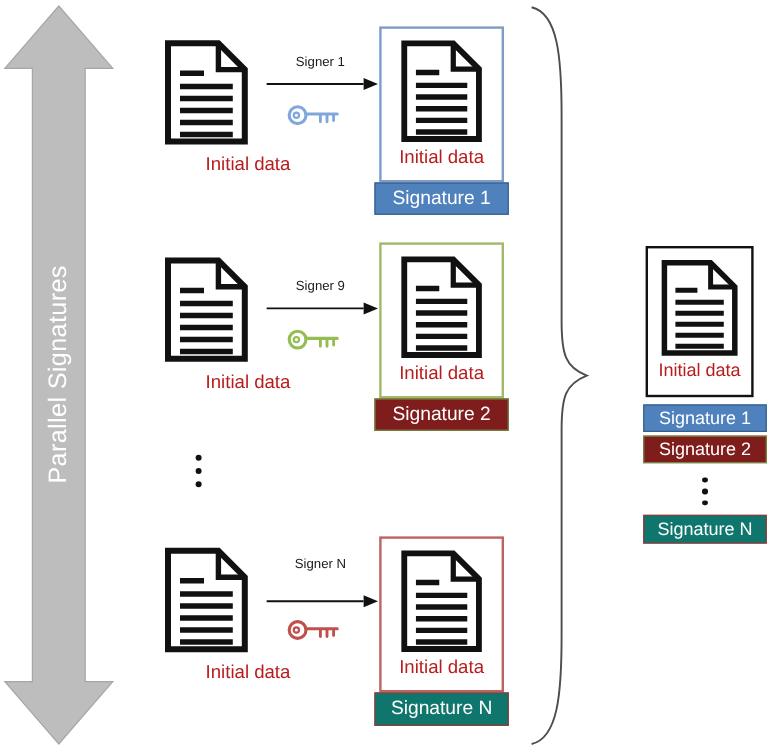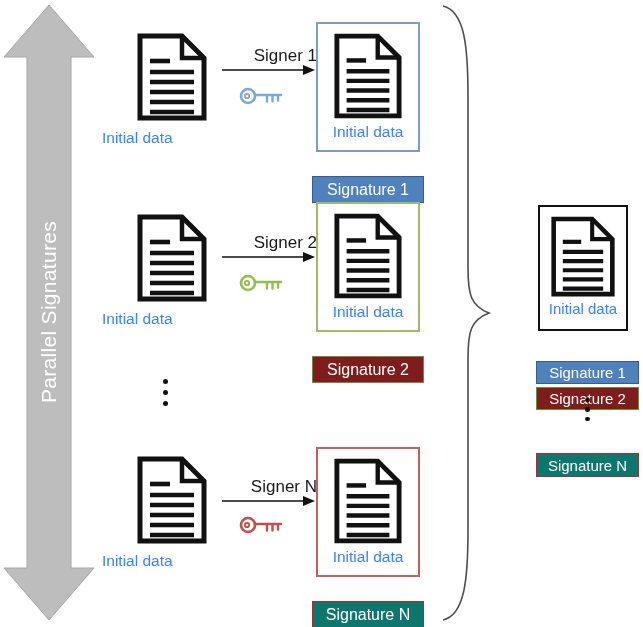--- a/index.html
+++ b/index.html
@@ -1,33 +1,33 @@
 <!DOCTYPE html>
 <html><head>
 <meta charset="utf-8">
 <style>
   html,body{margin:0;padding:0}
   body{
     width:643px;height:627px;position:relative;background:#ffffff;
     font-family:"Liberation Sans",sans-serif;color:#1a1a1a;overflow:hidden;
   }
   .abs{position:absolute}
-  .doc-label{font-size:15.5px;text-align:left;color:#3b82f6;white-space:nowrap}
-  .signer-label{font-size:17px;text-align:right;white-space:nowrap}
+  .doc-label{font-size:15.5px;text-align:right;color:#b91c1c;white-space:nowrap}
+  .signer-label{font-size:11px;text-align:center;white-space:nowrap}
   .signed-box{
     box-sizing:border-box;border:2px solid;background:#fff;
     display:flex;flex-direction:column;align-items:center;padding-top:8px;
   }
   .frame-blue{border-color:#7d9dc6}
   .frame-green{border-color:#a2b969}
   .frame-red{border-color:#bd6360}
   .frame-black{border-color:#111111}
   .banner{
     box-sizing:border-box;border:1px solid;color:#ffffff;font-size:16px;
-    display:flex;align-items:center;justify-content:center;white-space:nowrap;margin-top:24px;
+    display:flex;align-items:center;justify-content:center;white-space:nowrap;
   }
   .banner-blue{background:#4f81bd;border-color:#385d8a}
   .banner-green{background:#7f1d1d;border-color:#71893f}
   .banner-red{background:#0f766e;border-color:#953735}
   .key-blue{color:#7fa7dc}
   .key-green{color:#94bd54}
   .key-red{color:#c0504d}
   .dots{display:flex;flex-direction:column;align-items:center}
   .dot{width:5px;height:5px;border-radius:50%;background:#111;margin:3px 0}
   .dot-sm{width:4.5px;height:4.5px;margin:2.6px 0}
@@ -102,21 +102,21 @@
         <path d="M14 40 H58"></path>
         <path d="M14 50 H58"></path>
       <path d="M14 60 H58"></path>
         <path d="M14 70 H58"></path>
         <path d="M14 80 H58"></path>
     </g>
   </svg>
 </div>
 <div class="abs doc-label" style="left:102px;top:310px;width:140px">Initial data</div>
 
-<div class="abs signer-label" style="left:217px;top:233px;width:100px">Signer 2</div>
+<div class="abs signer-label" style="left:217px;top:233px;width:100px">Signer 9</div>
 <svg class="abs" style="left:222px;top:249px" width="94" height="16">
   <line x1="0" y1="8" x2="81" y2="8" stroke="#111" stroke-width="1.6"></line>
   <polygon points="81,3 93,8 81,13" fill="#111"></polygon>
 </svg>
 <div class="abs key-green" style="left:238px;top:270px">
   <svg width="46" height="26" viewBox="0 0 46 26" fill="none" stroke="currentColor" stroke-linecap="round">
     <circle cx="10" cy="13" r="7" stroke-width="2.6"></circle>
     <circle cx="9" cy="13" r="2.2" stroke-width="1.8"></circle>
     <path d="M17 12 H43" stroke-width="2.6"></path>
     <path d="M29 13 V18.5 M34.5 13 V18.5 M40 13 V17.5" stroke-width="2.4"></path>
@@ -155,21 +155,21 @@
         <path d="M14 40 H58"></path>
         <path d="M14 50 H58"></path>
       <path d="M14 60 H58"></path>
         <path d="M14 70 H58"></path>
         <path d="M14 80 H58"></path>
     </g>
   </svg>
 </div>
 <div class="abs doc-label" style="left:102px;top:552px;width:140px">Initial data</div>
 
-<div class="abs signer-label" style="left:217px;top:477px;width:100px">Signer N</div>
+<div class="abs signer-label" style="left:217px;top:464px;width:100px">Signer N</div>
 <svg class="abs" style="left:222px;top:493px" width="94" height="16">
   <line x1="0" y1="8" x2="81" y2="8" stroke="#111" stroke-width="1.6"></line>
   <polygon points="81,3 93,8 81,13" fill="#111"></polygon>
 </svg>
 <div class="abs key-red" style="left:238px;top:512px">
   <svg width="46" height="26" viewBox="0 0 46 26" fill="none" stroke="currentColor" stroke-linecap="round">
     <circle cx="10" cy="13" r="7" stroke-width="2.6"></circle>
     <circle cx="9" cy="13" r="2.2" stroke-width="1.8"></circle>
     <path d="M17 12 H43" stroke-width="2.6"></path>
     <path d="M29 13 V18.5 M34.5 13 V18.5 M40 13 V17.5" stroke-width="2.4"></path>

